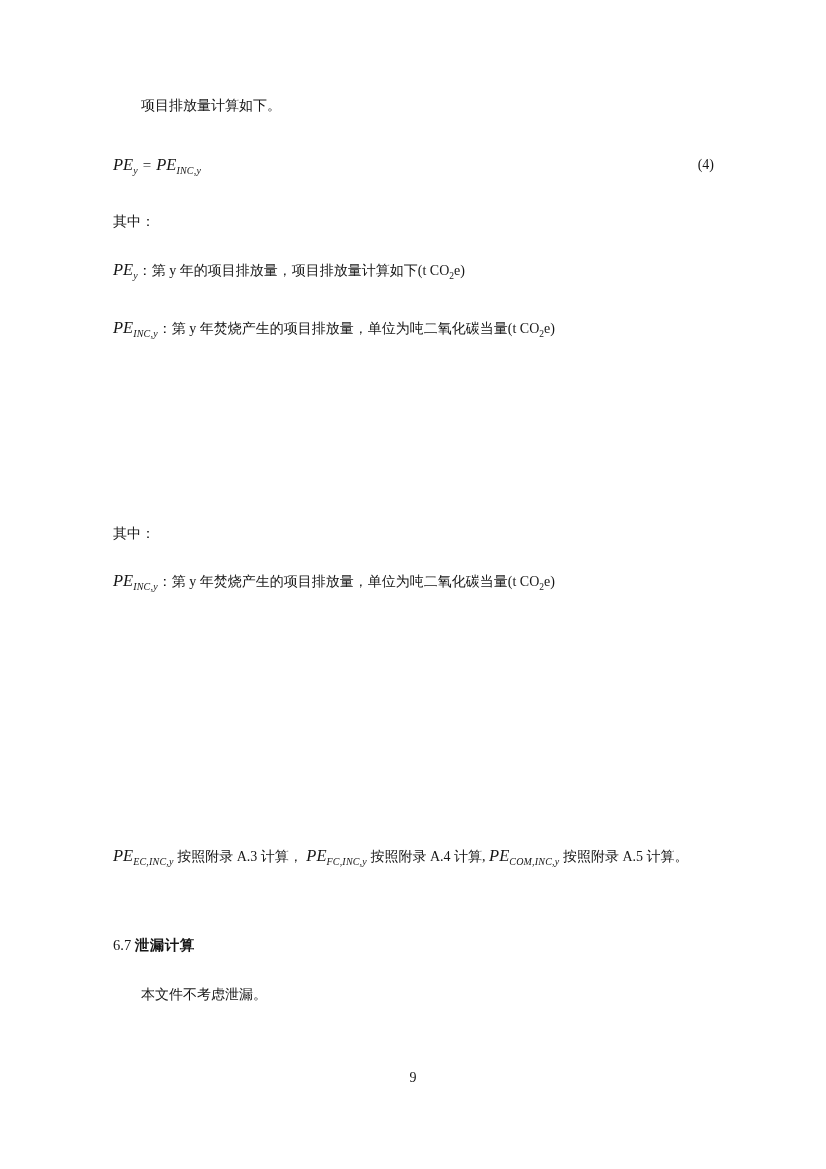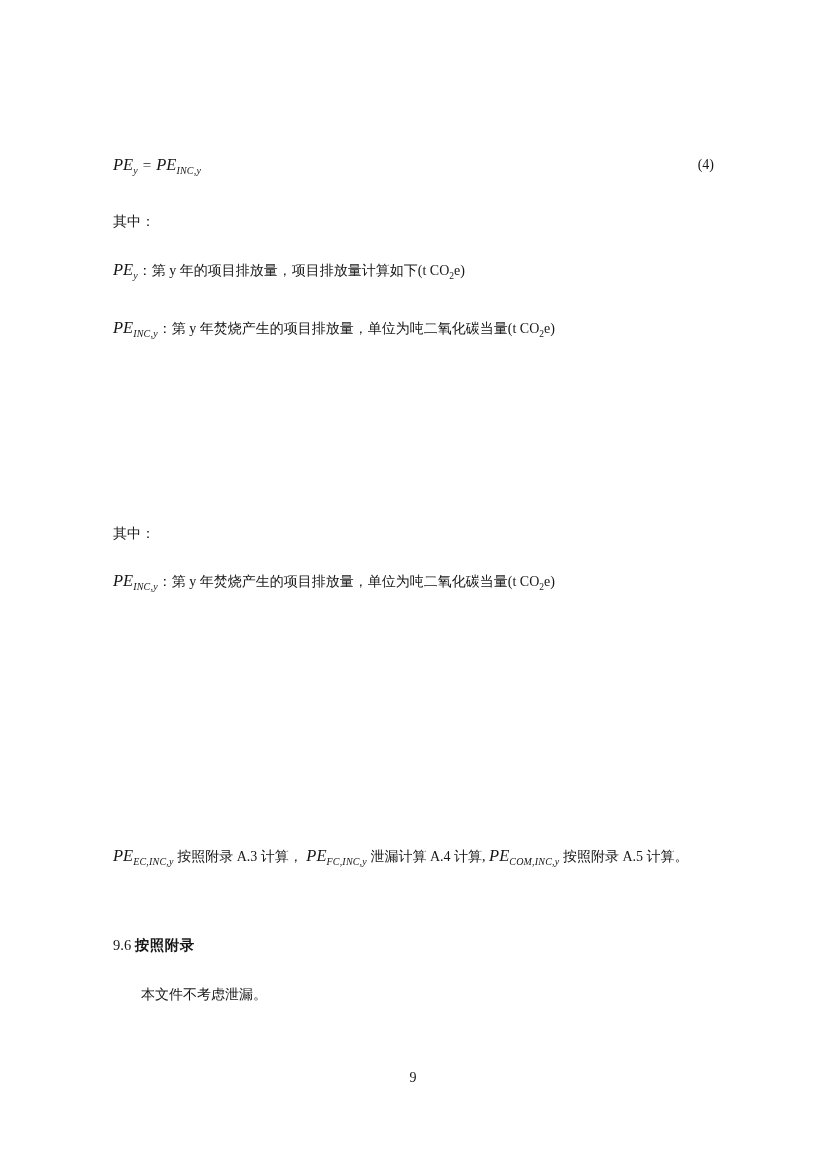--- a/index.html
+++ b/index.html
@@ -66,20 +66,21 @@
     text-align:center;
     font-size:14px;
     line-height:40px;
   }
 </style>
 </head>
 <body>
 
 <div class="content">
 
+  <p class="block b-intro indent"><span>项目排放量计算如下。</span></p>
 
   <div class="block b-f4 formula">
     <span><span class="var">PE</span><sub class="msub">y</sub><span class="op">=</span><span class="var">PE</span><sub class="msub">INC,y</sub></span>
     <span class="eq-num">(4)</span>
   </div>
 
   <p class="block b-where1"><span>其中：</span></p>
 
   <p class="block b-def0"><span class="var">PE</span><sub class="msub">y</sub><span class="colon">：</span><span class="desc">第 y 年的项目排放量，项目排放量计算如下(t CO</span><sub class="usub">2</sub><span class="desc">e)</span></p>
 
@@ -87,21 +88,21 @@
 
 
 
   <p class="block b-where2"><span>其中：</span></p>
 
   <p class="block b-def2"><span class="var">PE</span><sub class="msub">INC,y</sub><span class="colon">：</span><span class="desc">第 y 年焚烧产生的项目排放量，单位为吨二氧化碳当量(t CO</span><sub class="usub">2</sub><span class="desc">e)</span></p>
 
 
 
 
-  <p class="block b-appendix"><span class="var">PE</span><sub class="msub">EC,INC,y</sub><span class="desc"> 按照附录 A.3 计算， </span><span class="var">PE</span><sub class="msub">FC,INC,y</sub><span class="desc"> 泄漏计算 A.4 计算, </span><span class="var">PE</span><sub class="msub">COM,INC,y</sub><span class="desc"> 按照附录 A.5 计算。</span></p>
+  <p class="block b-appendix"><span class="var">PE</span><sub class="msub">EC,INC,y</sub><span class="desc"> 按照附录 A.3 计算， </span><span class="var">PE</span><sub class="msub">FC,INC,y</sub><span class="desc"> 按照附录 A.4 计算, </span><span class="var">PE</span><sub class="msub">COM,INC,y</sub><span class="desc"> 按照附录 A.5 计算。</span></p>
 
-  <p class="block b-heading"><span class="h-num">9.6</span> <span class="h-text">按照附录</span></p>
+  <p class="block b-heading"><span class="h-num">6.7</span> <span class="h-text">泄漏计算</span></p>
 
   <p class="block b-leak indent"><span>本文件不考虑泄漏。</span></p>
 
 </div>
 
 <div class="page-number">9</div>
 
 </body></html>

